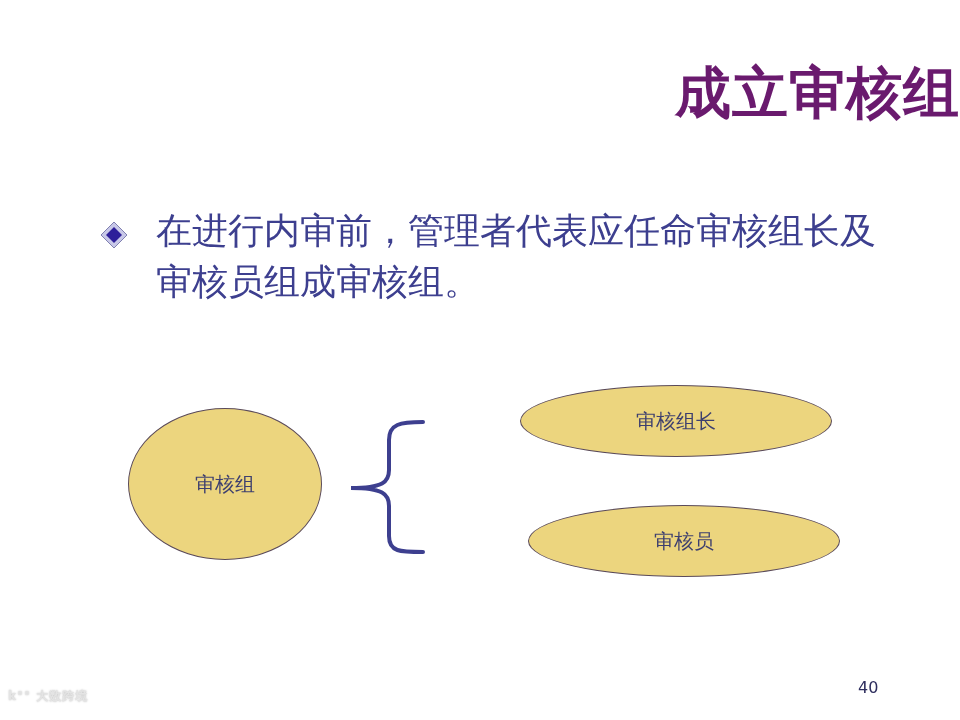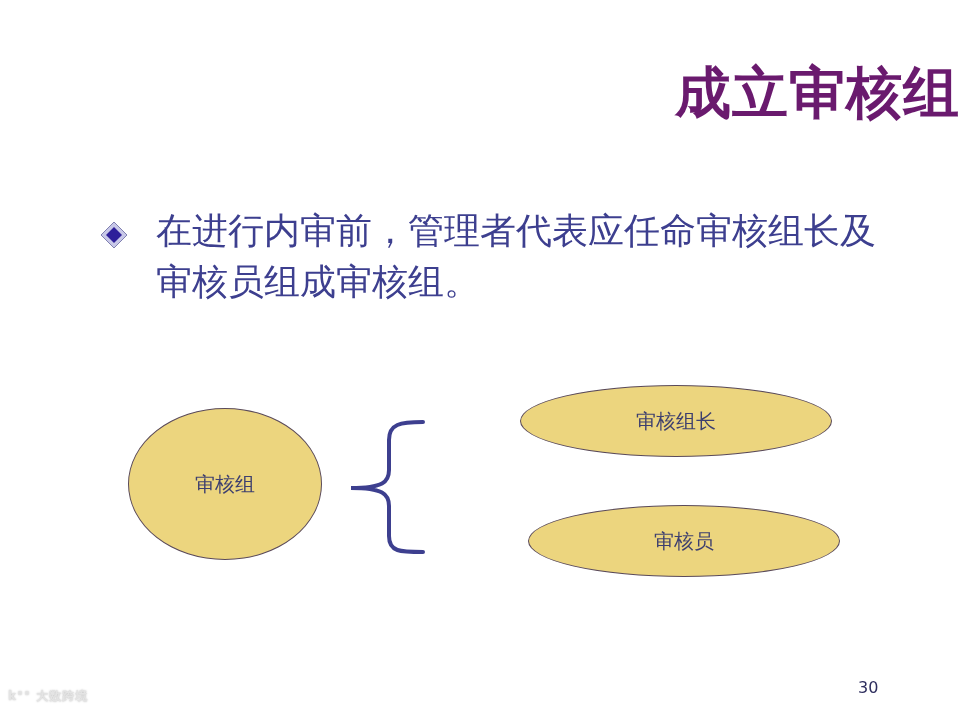--- a/index.html
+++ b/index.html
@@ -44,17 +44,17 @@
 </svg>
 
 <div class="ellipse e-leader">
   <span>审核组长</span>
 </div>
 
 <div class="ellipse e-member">
   <span>审核员</span>
 </div>
 
-<div class="page-num">30</div>
+<div class="page-num">40</div>
 
 <div class="watermark">
   <span>k°°&nbsp;</span><span>大数跨境</span>
 </div>
 
 </body></html>

